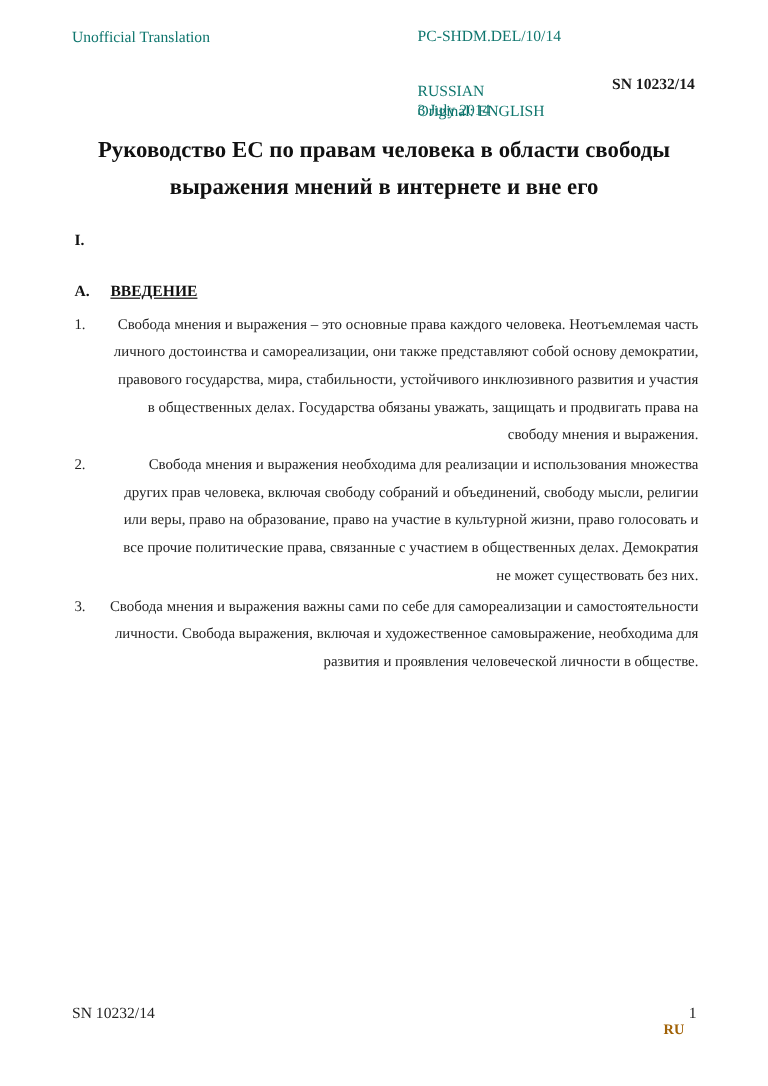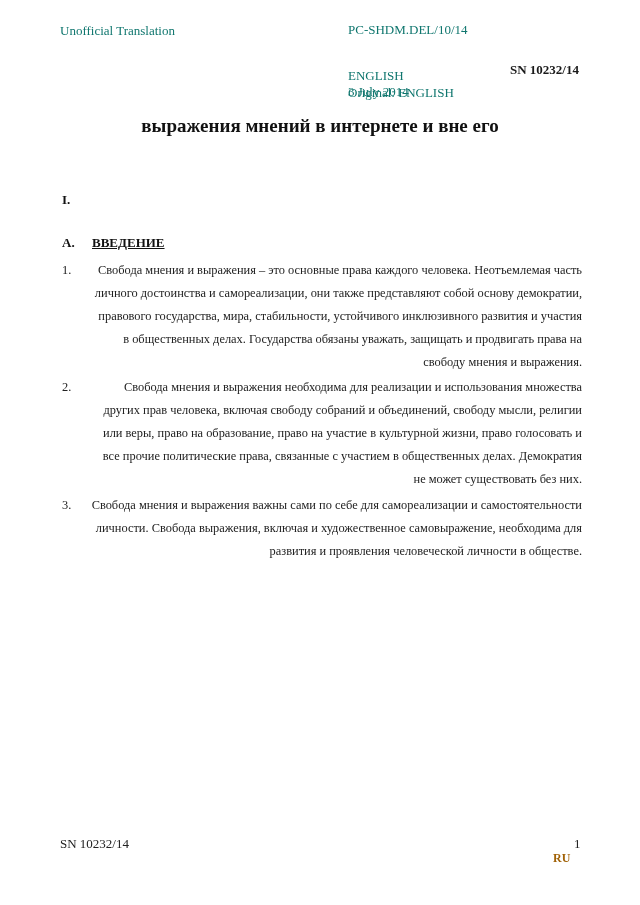--- a/index.html
+++ b/index.html
@@ -22,25 +22,26 @@
     .para .txt { margin-left: 29px; display: block; text-align: right; }
     .footer { font-size: 13px; color: #222; }
     .ru { font-size: 12px; font-weight: bold; color: #a16207; }
   </style>
 </head>
 <body>
 
 <div class="abs hdr" style="left:60px; top:22px;">Unofficial Translation</div>
 <div class="abs hdr" style="left:348px; top:21px;">PC-SHDM.DEL/10/14</div>
 <div class="abs hdr" style="left:348px; top:52px;margin-top:31px;">3 July 2014</div>
-<div class="abs hdr" style="left:348px; top:67px;">ENGLISH</div>
+<div class="abs hdr" style="left:348px; top:67px;">RUSSIAN</div>
 <div class="abs hdr" style="left:348px; top:84px;text-align:right;">Original: ENGLISH</div>
 <div class="abs sn-top" style="left:510px; top:62px;">SN 10232/14</div>
 
 <div class="abs title">
+  <div>Руководство ЕС по правам человека в области свободы</div>
   <div>выражения мнений в интернете и вне его</div>
 </div>
 
 <div class="abs sec" style="left:62px; top:192px; width:400px; height:18px;">
   <span class="num">I.</span>
 </div>
 <div class="abs sec" style="left:62px; top:235px; width:400px; height:18px;">
   <span class="num">A.</span>
   <span class="txt">ВВЕДЕНИЕ</span>
 </div>

